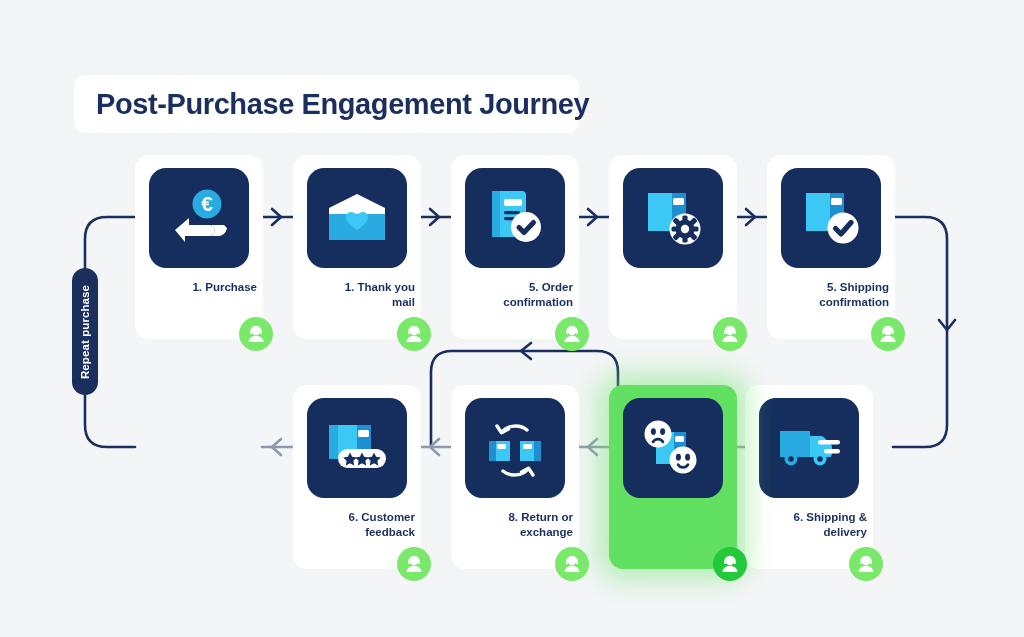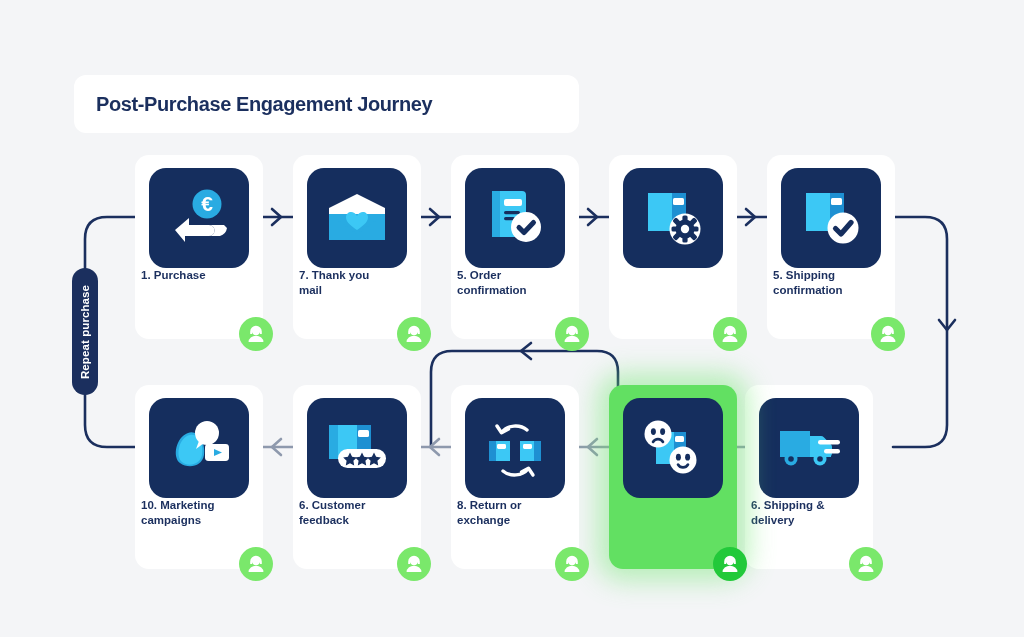--- a/index.html
+++ b/index.html
@@ -15,21 +15,21 @@
   
   #title-card {
     position: absolute; left: 74px; top: 75px;
     width: 505px; height: 58px;
     background: #ffffff;
     border-radius: 12px;
     display: flex; align-items: center;
     padding-left: 22px;
   }
   #title-text {
-    font-size: 20px; font-weight: bold; color: #1b2f5e;
+    font-size: 29px; font-weight: bold; color: #1b2f5e;
     letter-spacing: -0.4px; white-space: nowrap;
   }
 
   
   #connectors { position: absolute; left: 0; top: 0; width: 1024px; height: 637px; }
 
   
   .card {
     position: absolute;
     width: 128px;
@@ -48,22 +48,22 @@
   .tile {
     width: 100px; height: 100px;
     margin: 0 auto;
     background: #152e5e;
     border-radius: 17px;
     position: relative;
     display: flex; align-items: center; justify-content: center;
   }
 
   .card-label {
-    margin-top: 0;
-    text-align: left;
+    margin-top: 12px;
+    text-align: right;
     font-size: 11.5px;
     font-weight: bold;
     line-height: 1.33;
     color: #1b2f5e;
     padding: 0 6px;
   }
 
   
   .badge {
     position: absolute;
@@ -165,21 +165,21 @@
 
   <div class="card row1" style="left:293px; top:155px;">
     <div class="tile">
       <svg width="64" height="52" viewBox="0 0 64 52">
         <path d="M4,16 L32,2 L60,16 L60,48 L4,48 Z" fill="#ffffff"></path>
         <path d="M4,22 L60,22 L60,48 L4,48 Z" fill="#29abe2"></path>
         <path d="M32,24 c-3-6-11-5-11,1.5 0,5 6,9 11,12.5 5-3.5 11-7.5 11-12.5 0-6.5-8-7.5-11-1.5 z" fill="#3cc8f5"></path>
         <path d="M4,22 L32,42 L60,22 L60,48 L4,48 Z" fill="#29abe2"></path>
       </svg>
     </div>
-    <div class="card-label" style="white-space:pre-line">7. Thank you
+    <div class="card-label" style="white-space:pre-line">1. Thank you
 mail</div>
     <div class="badge">
       <svg width="20" height="20" viewBox="0 0 20 20">
         <circle cx="10" cy="7" r="4.2" fill="#ffffff"></circle>
         <path d="M2.6,18 A7.4,6.2 0 0 1 17.4,18 Z" fill="#ffffff"></path>
         <path d="M4.2,7.5 A5.8,5.8 0 0 1 15.8,7.5 L15.8,10 L13.9,10 L13.9,7.8 A3.9,3.9 0 0 0 6.1,7.8 L6.1,10 L4.2,10 Z" fill="#ffffff"></path>
       </svg>
     </div>
   </div>
 
@@ -359,35 +359,14 @@
 feedback</div>
     <div class="badge">
       <svg width="20" height="20" viewBox="0 0 20 20">
         <circle cx="10" cy="7" r="4.2" fill="#ffffff"></circle>
         <path d="M2.6,18 A7.4,6.2 0 0 1 17.4,18 Z" fill="#ffffff"></path>
         <path d="M4.2,7.5 A5.8,5.8 0 0 1 15.8,7.5 L15.8,10 L13.9,10 L13.9,7.8 A3.9,3.9 0 0 0 6.1,7.8 L6.1,10 L4.2,10 Z" fill="#ffffff"></path>
       </svg>
     </div>
   </div>
 
-  <div class="card row2" style="left:135px; top:385px;">
-    <div class="tile">
-      <svg width="66" height="58" viewBox="0 0 66 58">
-        <path d="M22,14 C32,10 40,24 38,36 C36,48 22,50 14,44 C6,38 10,18 22,14 Z" fill="#29abe2"></path>
-        <path d="M24,16 C33,14 38,26 36,36 C34,46 22,48 16,43 C9,37 13,18 24,16 Z" fill="#3cc8f5"></path>
-        <circle cx="41" cy="14" r="12" fill="#ffffff"></circle>
-        <path d="M33,22 L30,30 L38,24 Z" fill="#ffffff"></path>
-        <rect x="39" y="25" width="24" height="17" rx="3.4" fill="#ffffff"></rect>
-        <path d="M48,30 L56,33.5 L48,37 Z" fill="#29abe2"></path>
-      </svg>
-    </div>
-    <div class="card-label" style="white-space:pre-line">10. Marketing
-campaigns</div>
-    <div class="badge">
-      <svg width="20" height="20" viewBox="0 0 20 20">
-        <circle cx="10" cy="7" r="4.2" fill="#ffffff"></circle>
-        <path d="M2.6,18 A7.4,6.2 0 0 1 17.4,18 Z" fill="#ffffff"></path>
-        <path d="M4.2,7.5 A5.8,5.8 0 0 1 15.8,7.5 L15.8,10 L13.9,10 L13.9,7.8 A3.9,3.9 0 0 0 6.1,7.8 L6.1,10 L4.2,10 Z" fill="#ffffff"></path>
-      </svg>
-    </div>
-  </div>
 
 </div>
 
 </body></html>

